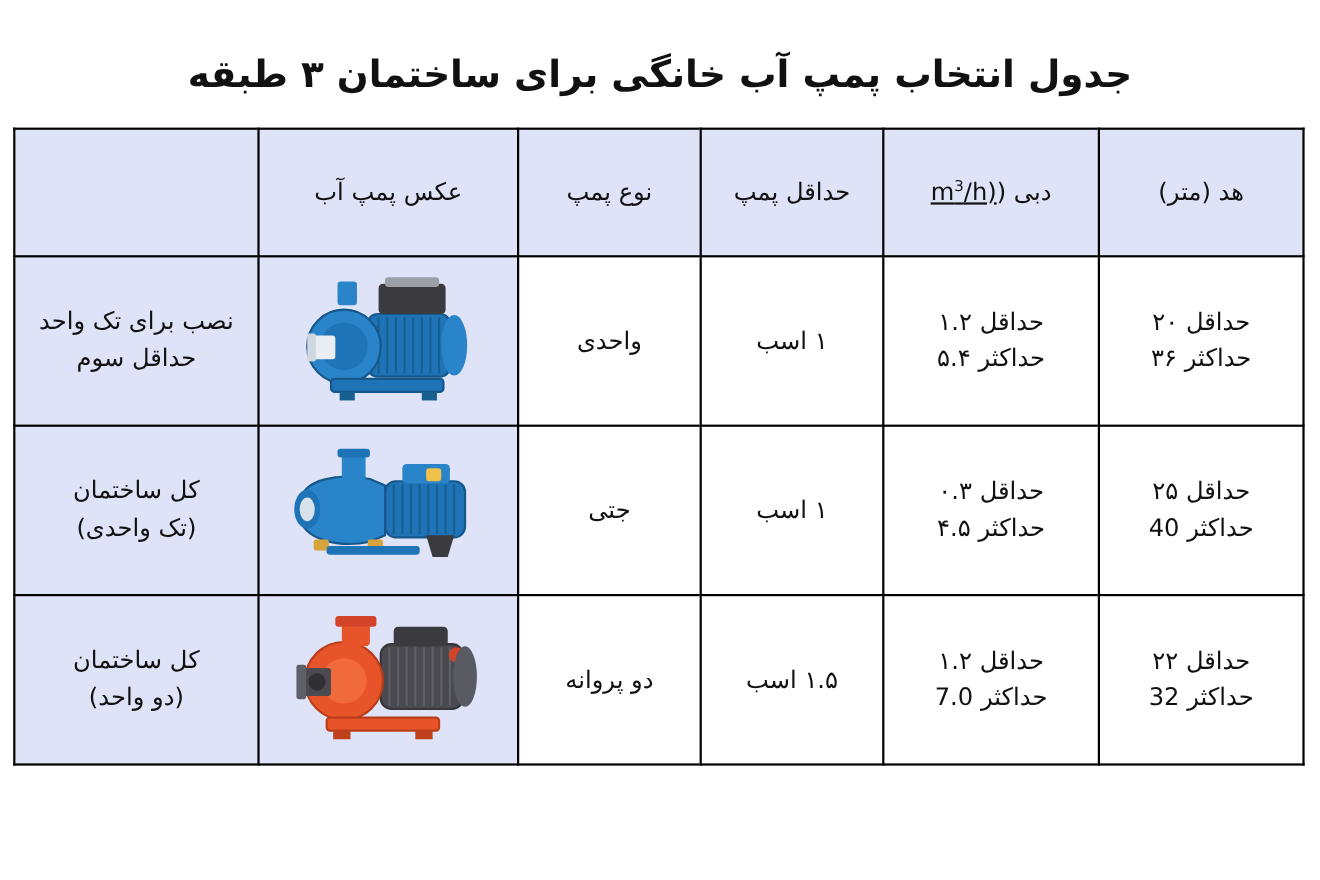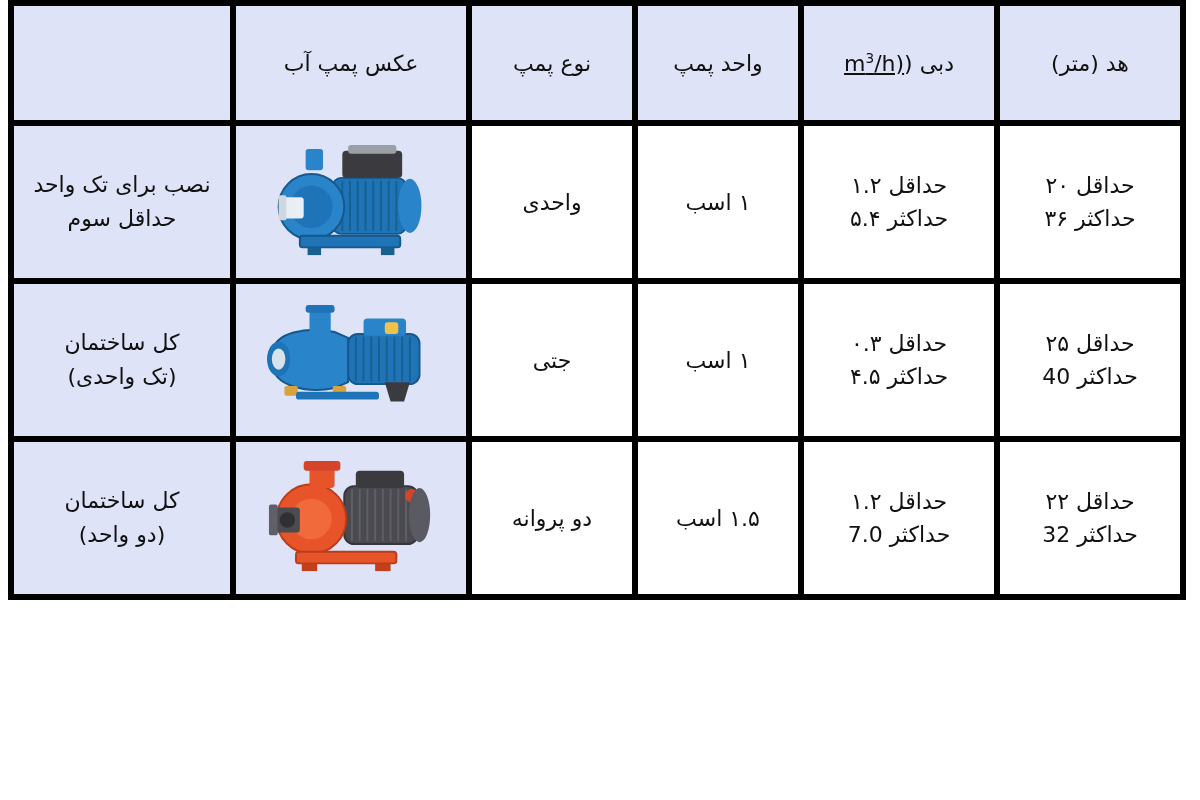--- a/index.html
+++ b/index.html
@@ -38,21 +38,21 @@
   table.pump-table {
     width: 1172px;
     border-collapse: collapse;
     table-layout: fixed;
     direction: rtl;
     border: 2px solid #3a3f8f;
   }
 
   table.pump-table th,
   table.pump-table td {
-    border: 6px solid #000000;
+    border: 2px solid #000000;
     text-align: center;
     vertical-align: middle;
     color: #111111;
     font-size: 22px;
     line-height: 1.5;
   }
 
   thead th {
     background: #dfe3f7;
     height: 112px;
@@ -106,38 +106,39 @@
     unicode-bidi: embed;
     display: inline-block;
     text-decoration: underline;
   }
 </style>
 </head>
 <body>
 
 <div class="page">
 
+  <div class="title">جدول انتخاب پمپ آب خانگی برای ساختمان ۳ طبقه</div>
 
   <div class="table-wrap">
     <table class="pump-table">
       <colgroup>
         <col class="col-head">
         <col class="col-flow">
         <col class="col-power">
         <col class="col-type">
         <col class="col-image">
         <col class="col-label">
       </colgroup>
       <thead>
         <tr>
           <th>هد (متر)</th>
           <th>
             <span>دبی (</span><span class="unit-ltr"><span>m</span><span class="sup">3</span><span>/h)</span></span>
           </th>
-          <th>واحد پمپ</th>
+          <th>حداقل پمپ</th>
           <th>نوع پمپ</th>
           <th>عکس پمپ آب</th>
           <th class="blank-head"></th>
         </tr>
       </thead>
       <tbody>
 
         <tr>
           <td class="two-line">
             <span>حداقل ۲۰</span>

